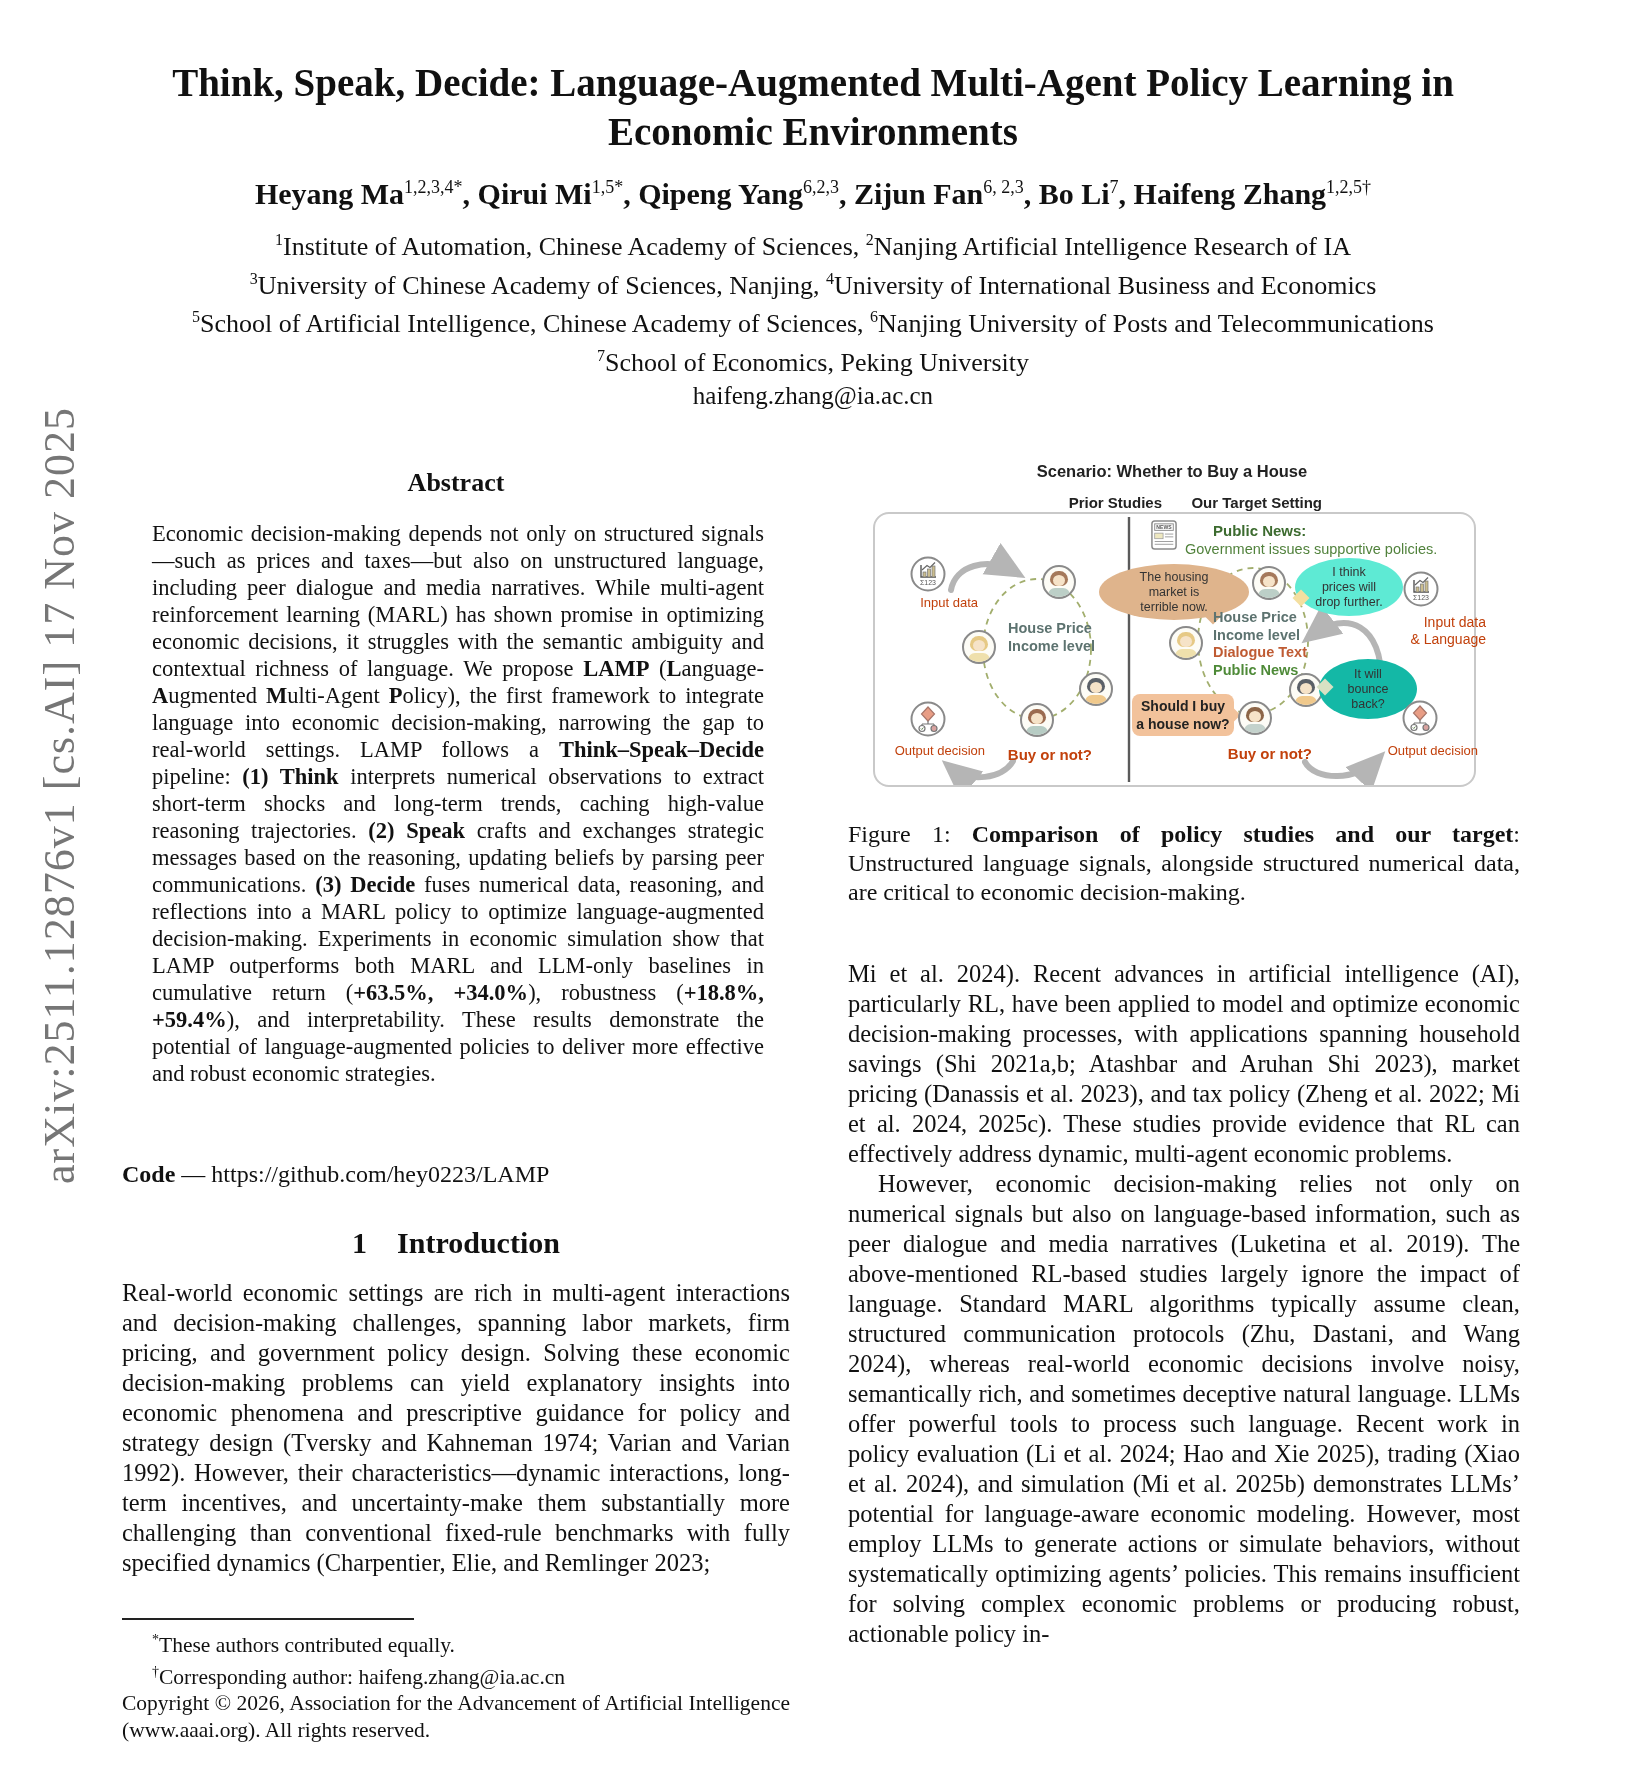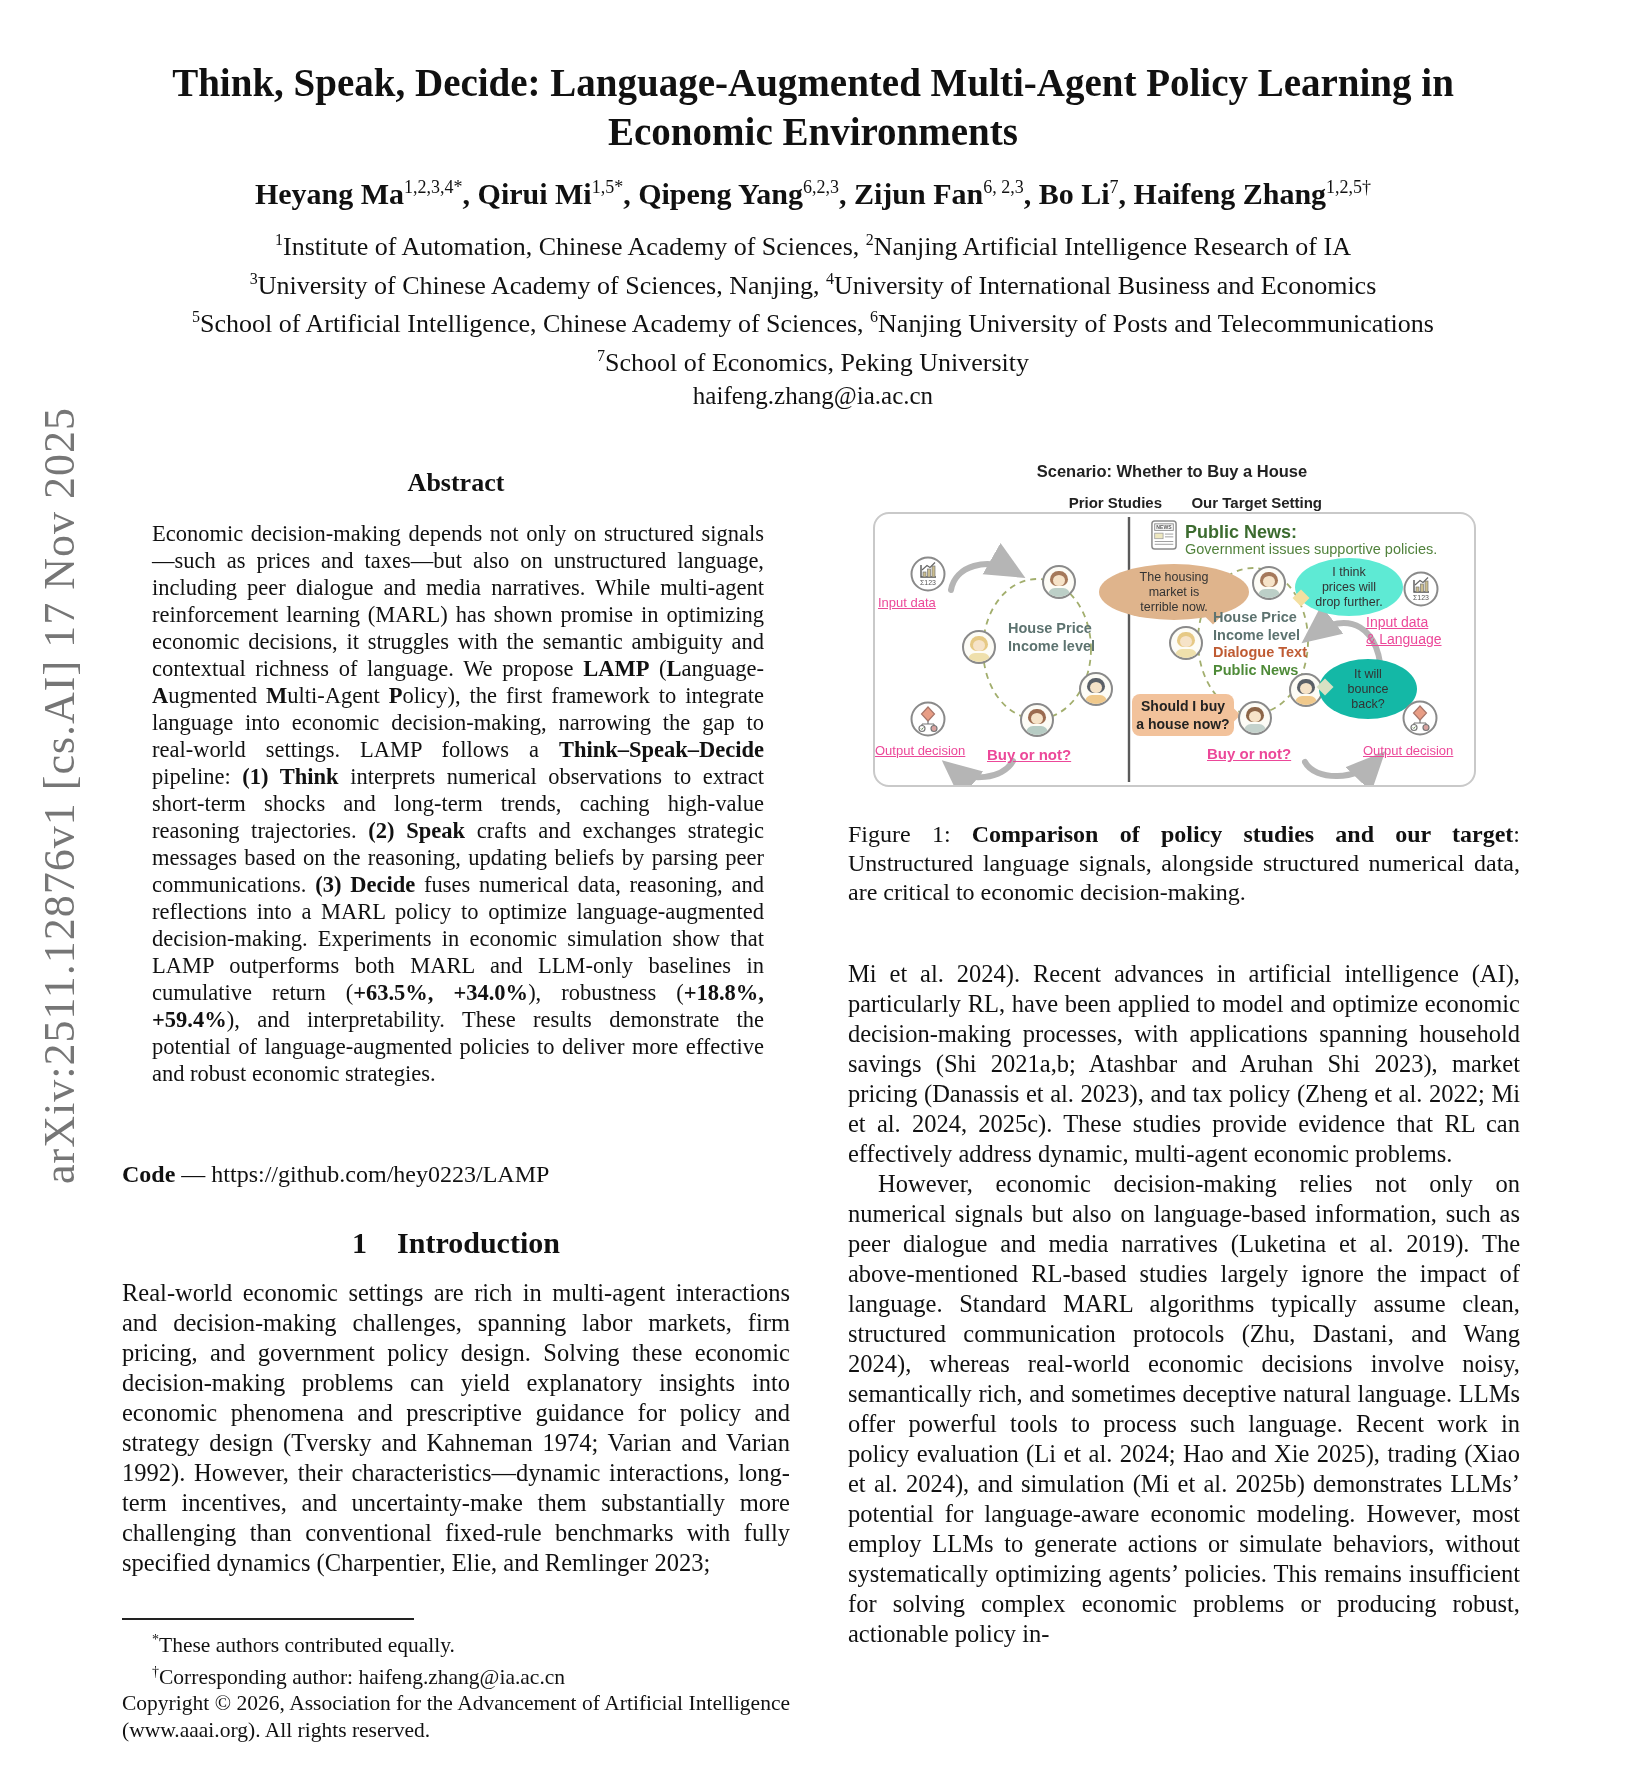--- a/index.html
+++ b/index.html
@@ -42,27 +42,27 @@
   .fig-title{position:absolute;top:10px;left:0;width:648px;text-align:center;
         font-size:16.5px;font-weight:bold;}
   .plabel{position:absolute;top:42px;font-weight:bold;font-size:15px;text-align:right;}
   .plabel.l{left:0;width:314px;}
   .plabel.r{left:180px;width:294px;}
   .fig-box{position:absolute;left:25px;top:60px;width:599px;height:271px;
         border:2px solid #c9c9c9;border-radius:16px;background:#fff;box-sizing:content-box;}
   .fig-box svg.overlay{position:absolute;left:0;top:0;}
 
   .icon{position:absolute;}
-  .flabel{position:absolute;font-size:13px;text-align:left;color:#ec4899;text-decoration:underline;}
+  .flabel{position:absolute;font-size:13px;text-align:right;color:#c2410c;}
   .flabel.bold{font-weight:bold;font-size:15px;}
   .center-lines{position:absolute;font-size:14.5px;font-weight:bold;line-height:17.5px;}
   .c-slate{color:#5d7370;}
   .c-orange{color:#bf5b33;}
   .c-green{color:#4e8a38;}
-  .news-title{position:absolute;font-size:18px;font-weight:bold;color:#3c6b2f;}
+  .news-title{position:absolute;font-size:15px;font-weight:bold;color:#3c6b2f;margin-left:28px;}
   .news-title .colon{font-weight:bold;color:#3c6b2f;}
   .news-body{position:absolute;font-size:14.5px;color:#51823c;}
 
   .bubble{position:absolute;border-radius:50%;display:flex;flex-direction:column;
         align-items:center;justify-content:center;font-size:12.5px;line-height:15px;
         color:#333;text-align:center;}
   .bubble .tail{position:absolute;width:12px;height:12px;transform:rotate(45deg);}
   .bubble.tan{background:#dfb48c;}
   .bubble.tan .tail{background:#dfb48c;bottom:-2px;right:30px;}
   .bubble.yellow{background:#5eead4;}

